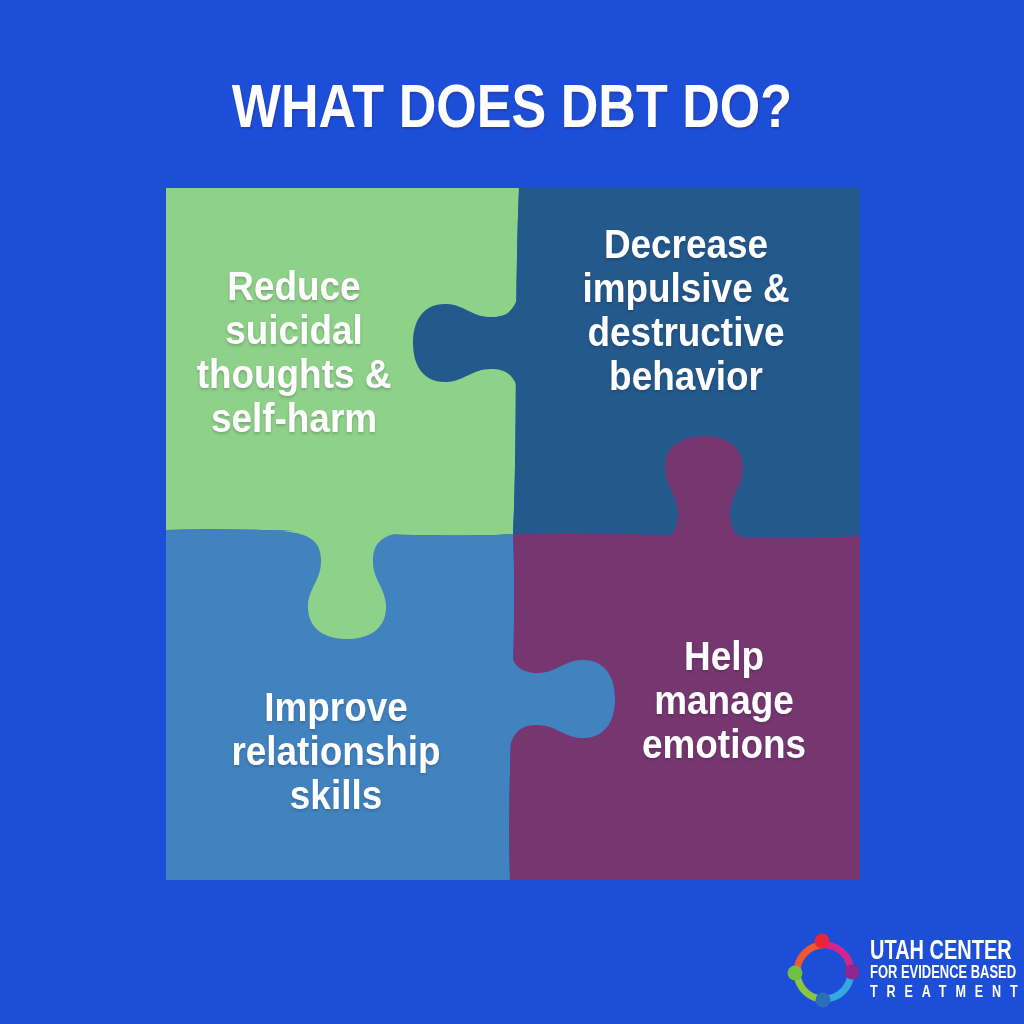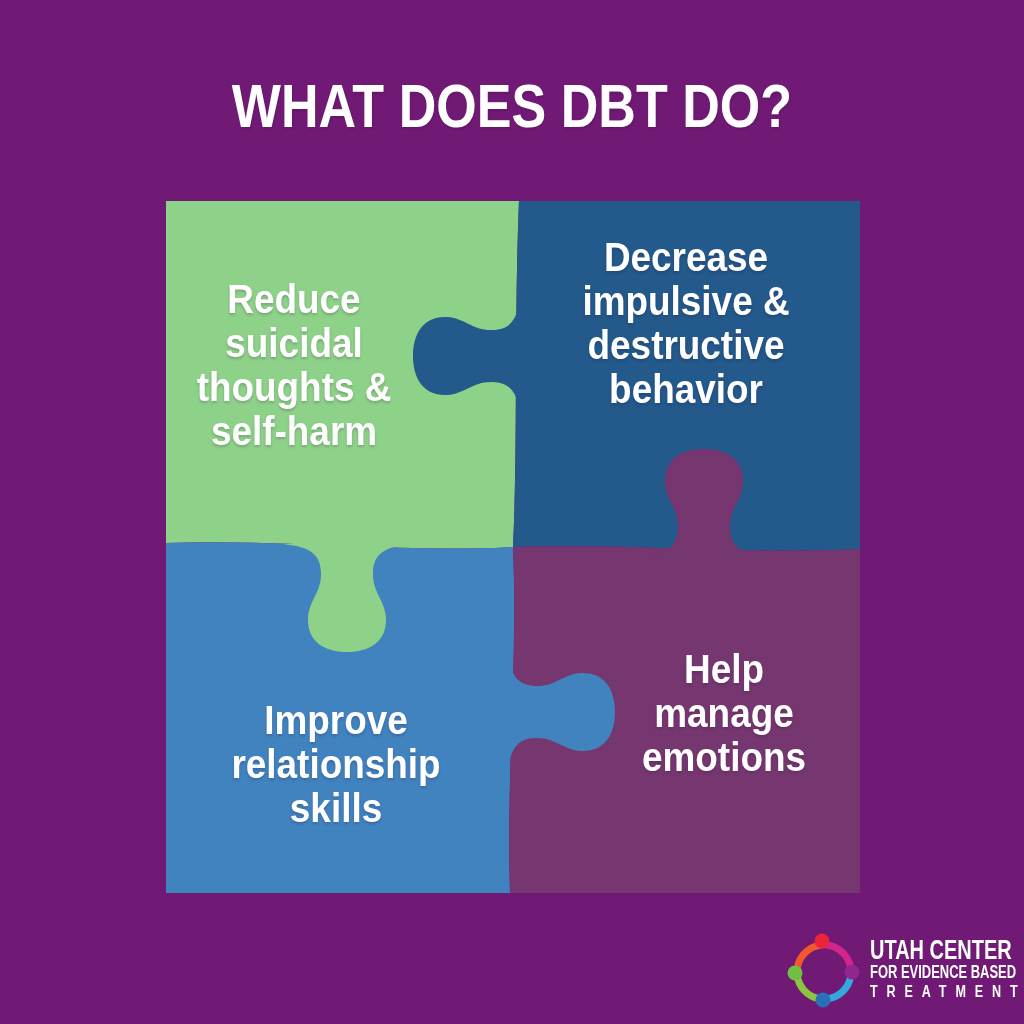--- a/index.html
+++ b/index.html
@@ -1,38 +1,38 @@
 <!DOCTYPE html>
 <html><head>
 <meta charset="utf-8">
 <style>
   html,body{margin:0;padding:0;}
   .canvas{
     position:relative;
     width:1024px;height:1024px;
-    background:#701a75;
+    background:#1d4ed8;
     overflow:hidden;
     font-family:"Liberation Sans", sans-serif;
   }
   .title{
     position:absolute;
     top:70px;left:0;right:0;
     margin:0;
     text-align:center;
     font-size:62px;
     font-weight:bold;
     color:#ffffff;
     letter-spacing:0;
     transform:scaleX(0.84);
     text-shadow:1px 2px 2px rgba(60,20,60,0.25);
     white-space:nowrap;
   }
   .puzzle{
     position:absolute;
-    left:166px;top:201px;
+    left:166px;top:188px;
     width:596px;height:692px;
   }
   .puzzle svg{position:absolute;left:0;top:0;}
   .label{
     position:absolute;
     color:#ffffff;
     font-weight:bold;
     font-size:41px;
     line-height:44px;
     text-align:center;

